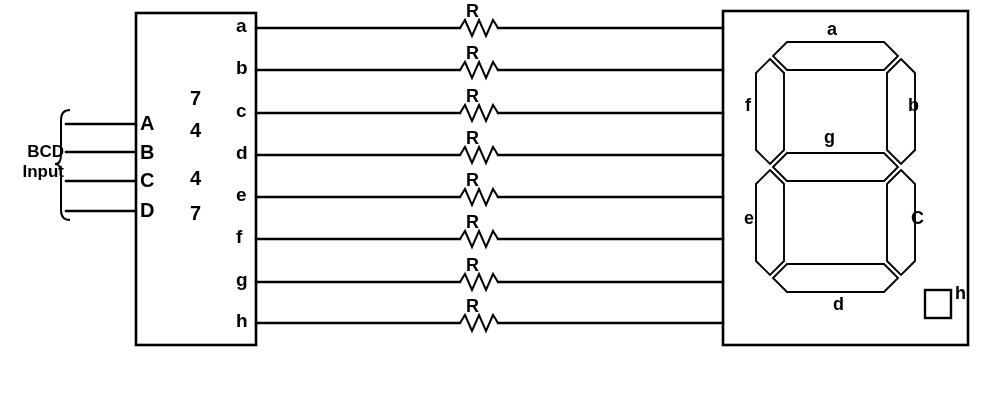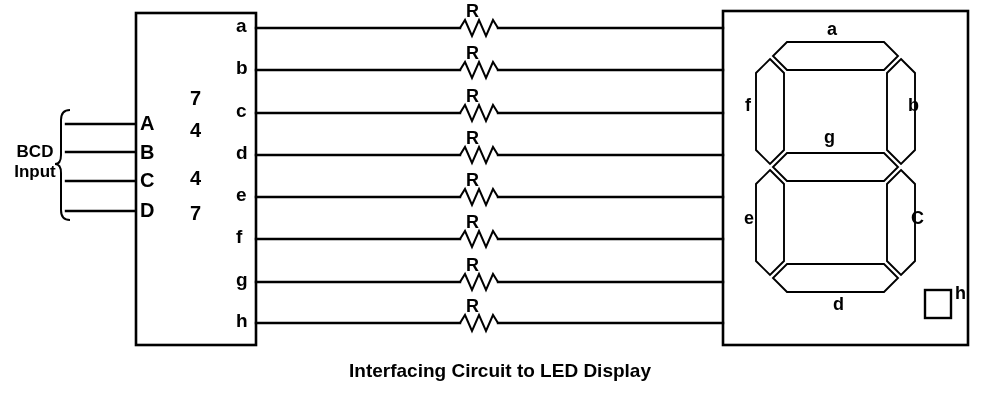--- a/index.html
+++ b/index.html
@@ -123,21 +123,21 @@
       <polygon class="seg-outline" points="770,170 784,184 784,261 770,275 756,261 756,184"></polygon>
 
       <polygon class="seg-outline" points="901,170 915,184 915,261 901,275 887,261 887,184"></polygon>
 
       <polygon class="seg-outline" points="787,264 884,264 898,278 884,292 787,292 773,278"></polygon>
 
       <rect class="dp-box" x="925" y="290" width="26" height="28"></rect>
     </g>
   </svg>
 
-  <div style="position:absolute;left:6px;top:142px;width:58px;text-align:center;font-weight:bold;font-size:17px;line-height:20px;">
+  <div style="position:absolute;left:6px;top:142px;width:58px;text-align:right;font-weight:bold;font-size:17px;line-height:20px;">
     <div>BCD</div>
     <div>Input</div>
   </div>
 
   <div style="position:absolute;left:140px;top:112px;font-weight:bold;font-size:20px;">A</div>
   <div style="position:absolute;left:140px;top:141px;font-weight:bold;font-size:20px;">B</div>
   <div style="position:absolute;left:140px;top:169px;font-weight:bold;font-size:20px;">C</div>
   <div style="position:absolute;left:140px;top:199px;font-weight:bold;font-size:20px;">D</div>
 
   <div style="position:absolute;left:190px;top:87px;font-weight:bold;font-size:20px;">7</div>
@@ -165,15 +165,14 @@
 
   <div style="position:absolute;left:827px;top:19px;font-weight:bold;font-size:18px;">a</div>
   <div style="position:absolute;left:908px;top:95px;font-weight:bold;font-size:18px;">b</div>
   <div style="position:absolute;left:911px;top:208px;font-weight:bold;font-size:18px;">C</div>
   <div style="position:absolute;left:833px;top:294px;font-weight:bold;font-size:18px;">d</div>
   <div style="position:absolute;left:744px;top:208px;font-weight:bold;font-size:18px;">e</div>
   <div style="position:absolute;left:745px;top:95px;font-weight:bold;font-size:18px;">f</div>
   <div style="position:absolute;left:824px;top:127px;font-weight:bold;font-size:18px;">g</div>
   <div style="position:absolute;left:955px;top:283px;font-weight:bold;font-size:18px;">h</div>
 
-  <div style="position:absolute;left:0;top:360px;width:1000px;text-align:center;font-weight:bold;font-size:19px;">Interfacing Circuit to LED Display</div>
 
 </div>
 
 </body></html>

